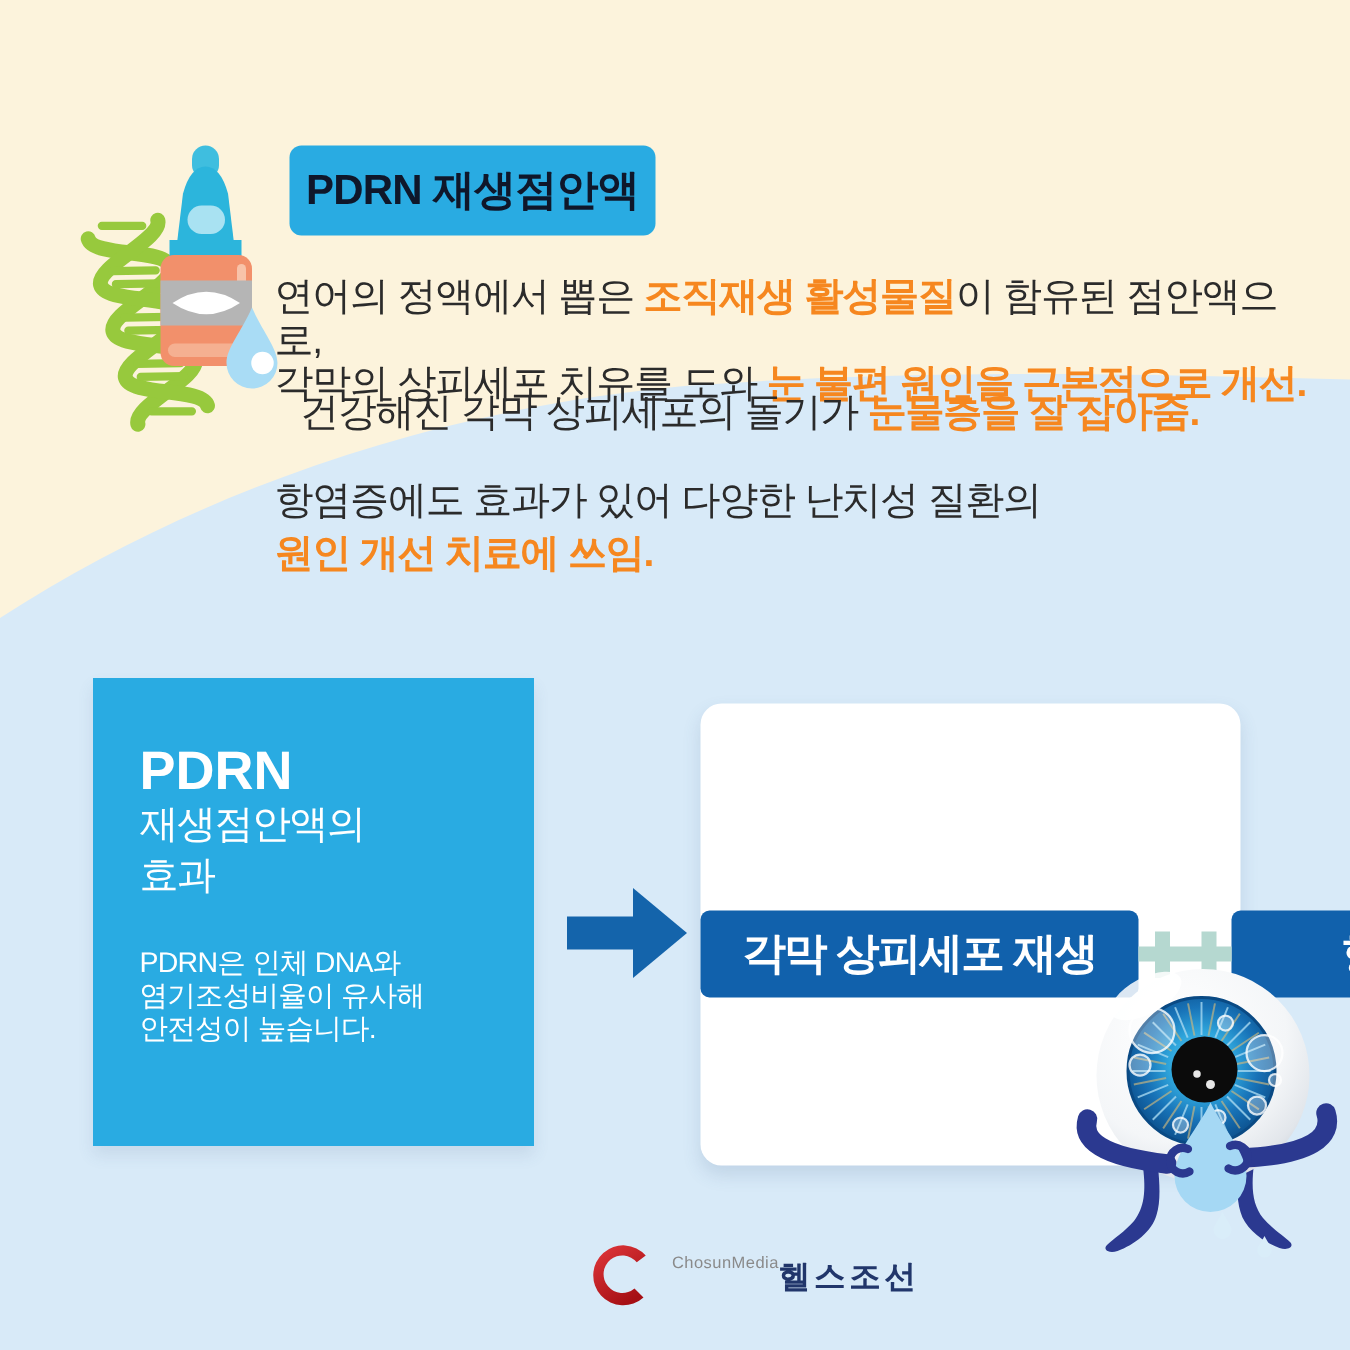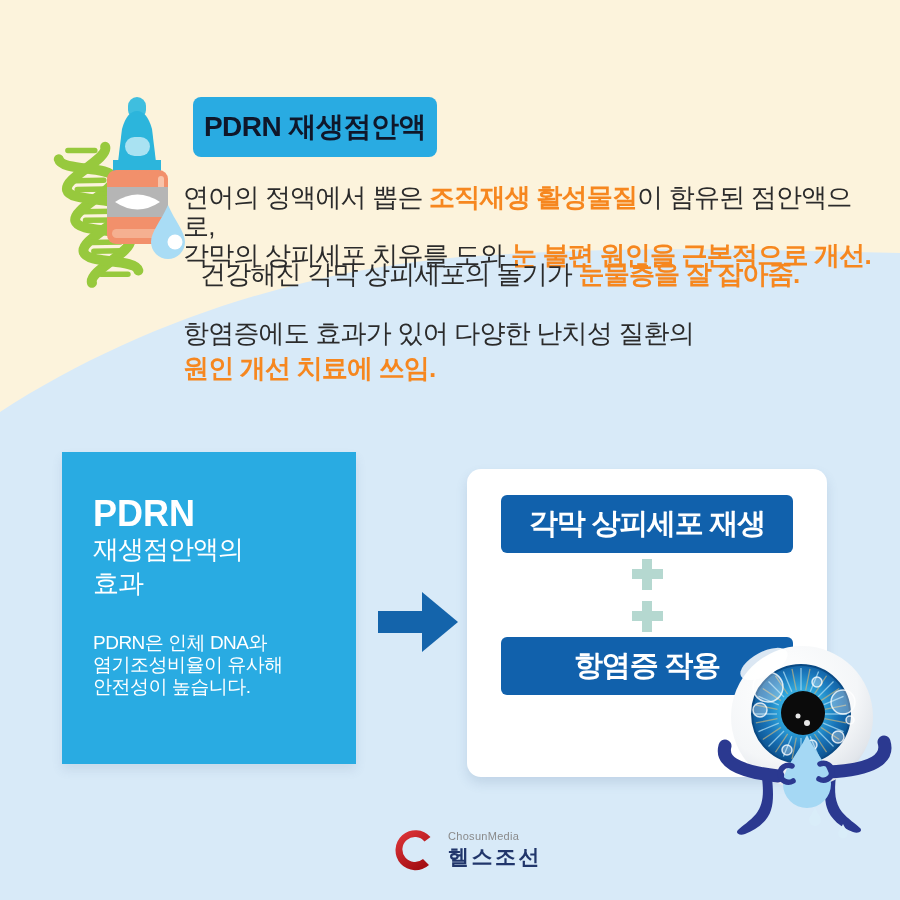--- a/index.html
+++ b/index.html
@@ -38,39 +38,39 @@
   #arrow{left:378px;top:592px;width:80px;height:60px;z-index:2;}
   #arrow .shaft{position:absolute;left:0;top:19px;width:44px;height:22px;background:#1464AB;}
   #arrow .head{position:absolute;left:44px;top:0;width:0;height:0;
     border-top:30px solid transparent;border-bottom:30px solid transparent;border-left:36px solid #1464AB;}
 
   
   #results-box{
     left:467px;top:469px;width:360px;height:308px;z-index:2;
     background:#fff;border-radius:14px;box-sizing:border-box;
     box-shadow:0 6px 12px rgba(70,100,140,.16);
-    display:flex;flex-direction:column;align-items:center;padding-top:26px;
+    display:flex;flex-direction:row;align-items:center;padding-top:26px;
   }
   .result-btn{
     width:292px;height:58px;background:#1161AC;border-radius:6px;
     color:#fff;font-size:29px;font-weight:bold;letter-spacing:-1.2px;
     display:flex;align-items:center;justify-content:center;flex:0 0 auto;
   }
   .plus-row{height:42px;display:flex;align-items:center;justify-content:center;flex:0 0 auto;}
   .plus{position:relative;width:31px;height:31px;}
   .plus::before{content:"";position:absolute;left:0;top:10.5px;width:31px;height:10px;background:#B5D8D0;}
   .plus::after{content:"";position:absolute;left:10.5px;top:0;width:10px;height:31px;background:#B5D8D0;}
 
   
   #bottle-illust{left:30px;top:83px;z-index:1;}
   #mascot{left:698px;top:608px;z-index:5;}
 
   
   #brand{left:394px;top:827px;display:flex;align-items:center;gap:8px;z-index:2;}
-  .brand-text{display:flex;flex-direction:column;}
+  .brand-text{display:flex;flex-direction:row;}
   .brand-sub{font-size:11px;color:#8A8A8A;letter-spacing:.3px;}
   .brand-name{font-size:21px;font-weight:bold;color:#21366B;letter-spacing:2.5px;margin-top:1px;}
 </style>
 </head>
 <body>
 
 <svg id="bg-curve" width="900" height="900" viewBox="0 0 900 900">
   <path d="M0,412 C130,328 290,272 460,257 C630,245 770,250 900,253 L900,900 L0,900 Z" fill="#D8EAF8"></path>
 </svg>
 

